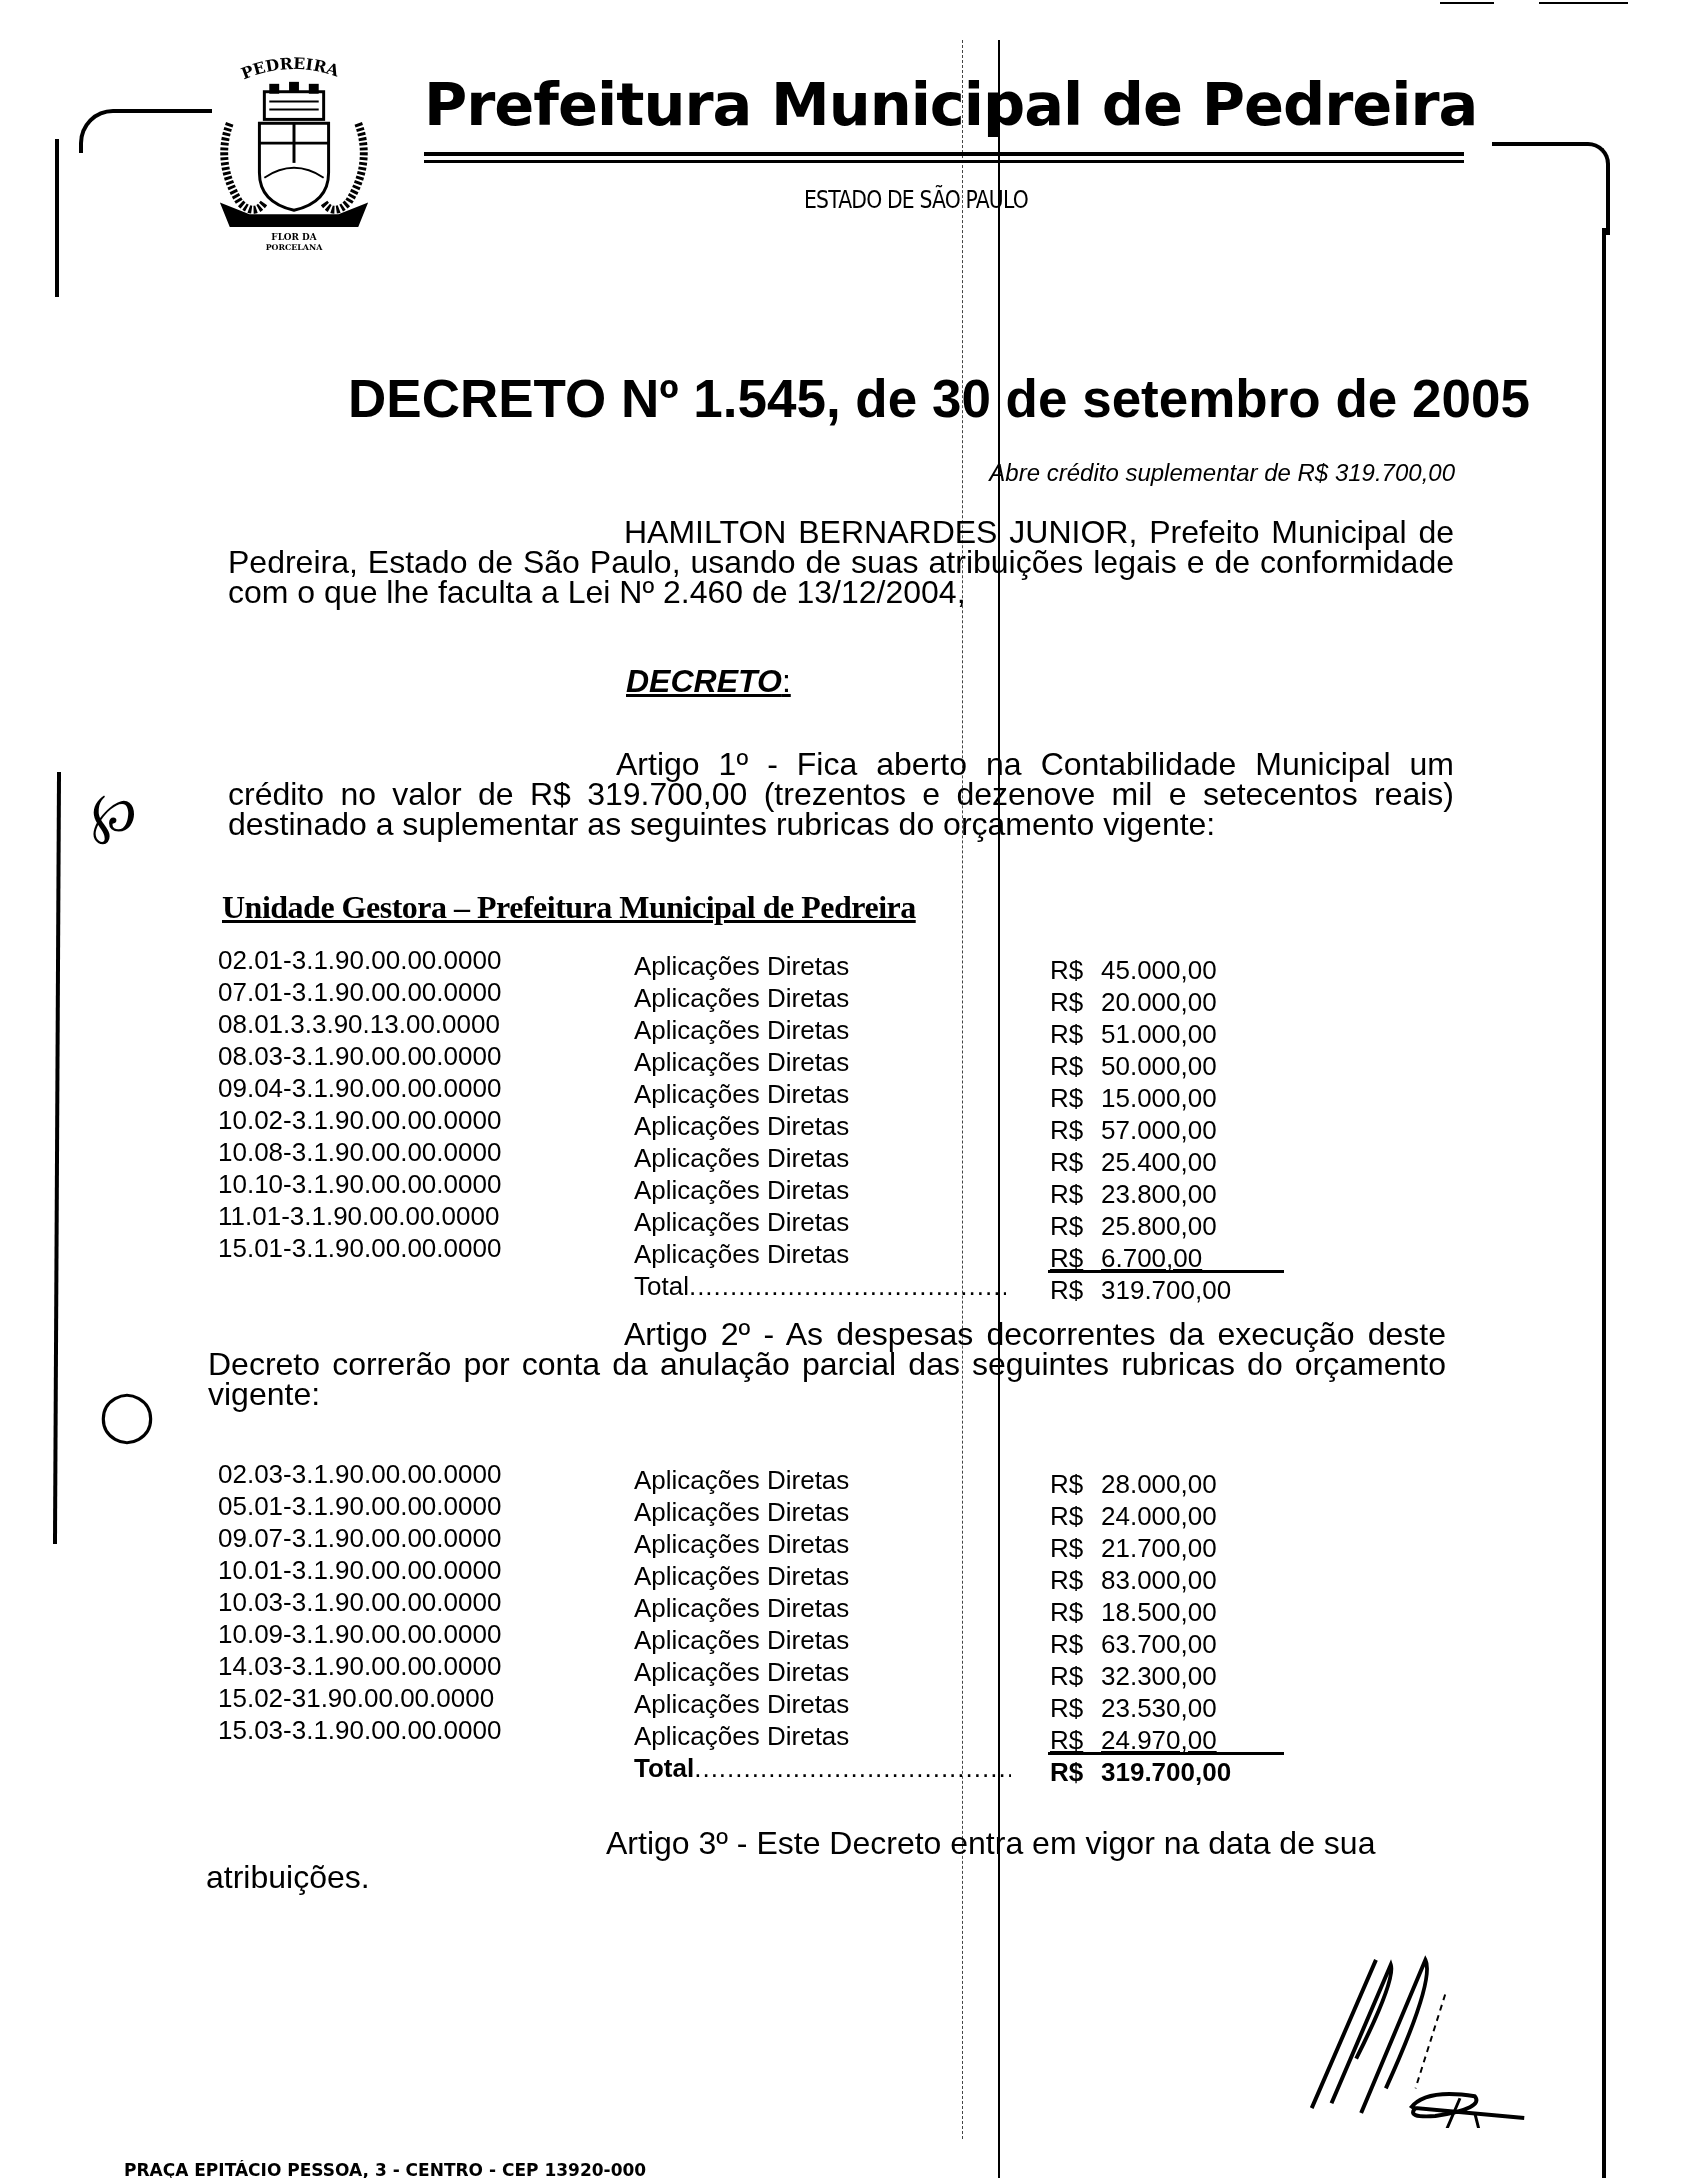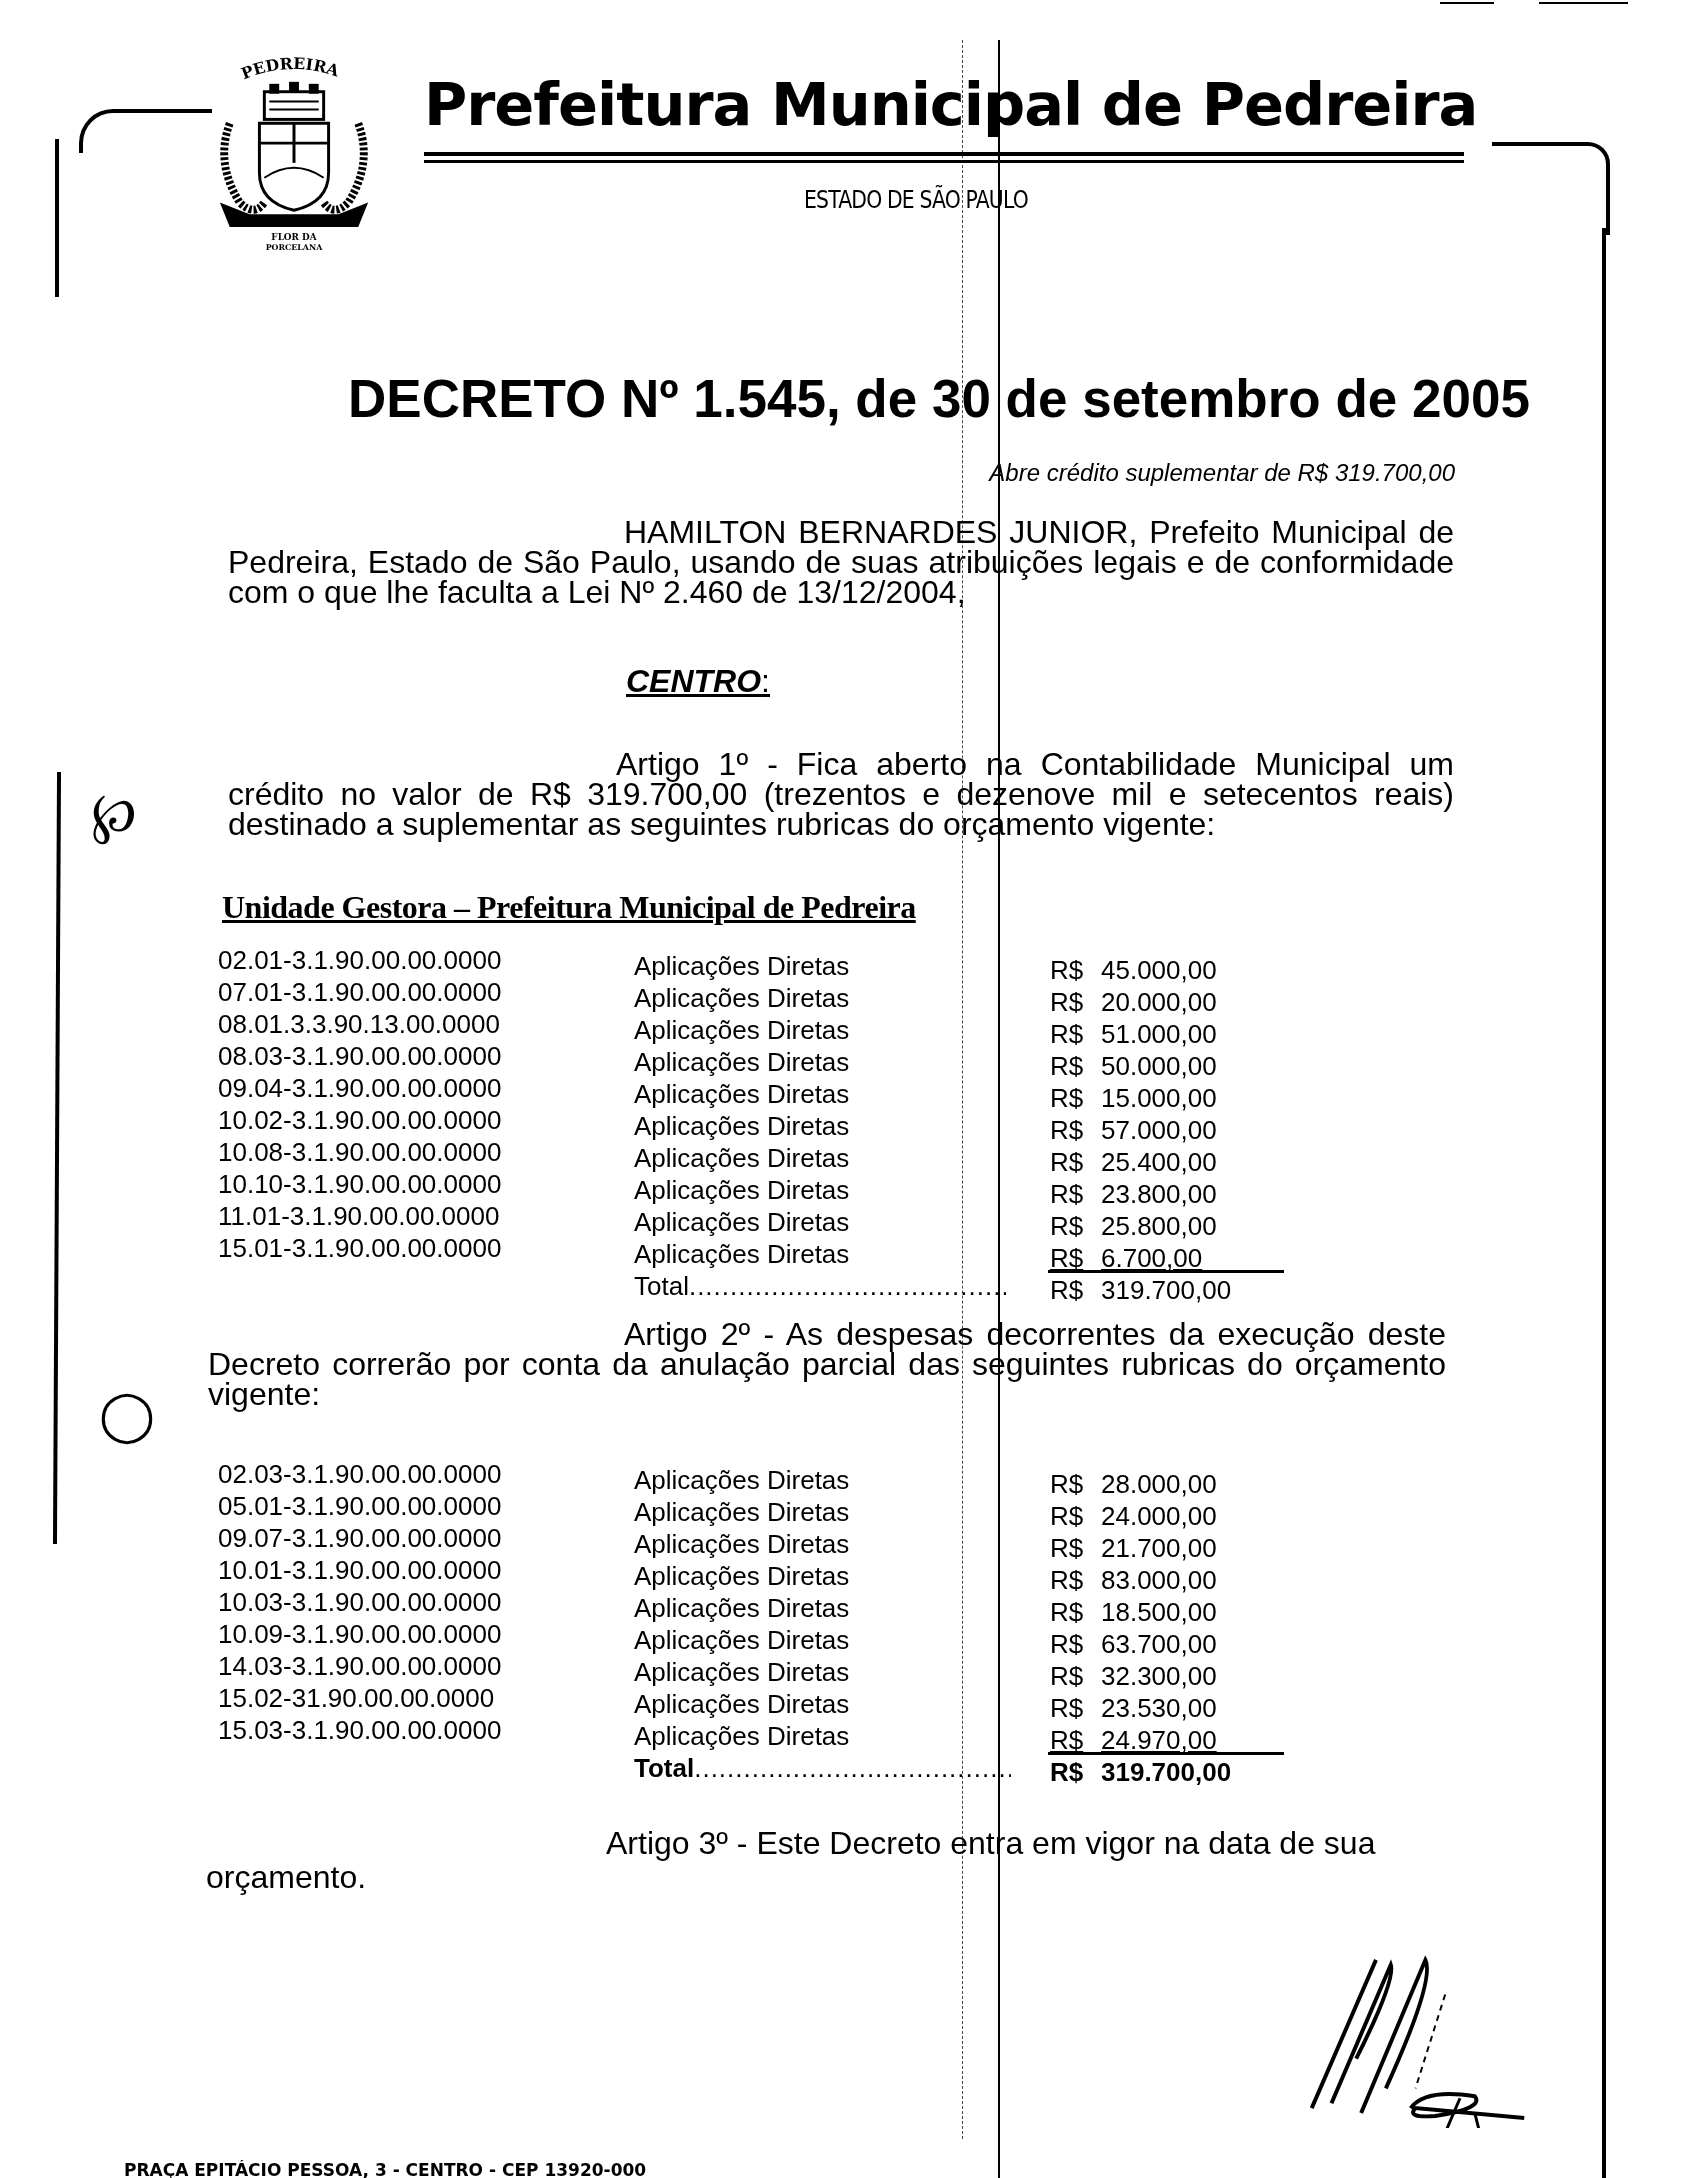--- a/index.html
+++ b/index.html
@@ -102,21 +102,21 @@
 <div class="abs header-sub">ESTADO DE SÃO PAULO</div>
 
 <div class="abs decree-title">DECRETO Nº 1.545, de 30 de setembro de 2005</div>
 <div class="abs subtitle">Abre crédito suplementar de R$ 319.700,00</div>
 
 <div class="abs para p1">
   <span class="indent"></span><span class="bold">HAMILTON BERNARDES JUNIOR</span><span>, Prefeito Municipal de Pedreira, Estado de São Paulo, usando de suas atribuições legais e de conformidade com o que lhe faculta a Lei Nº  2.460 de 13/12/2004,</span>
 </div>
 
 <div class="abs decreta">
-  <span>CENTRO</span><span class="decreta-colon">:</span>
+  <span>DECRETO</span><span class="decreta-colon">:</span>
 </div>
 
 <div class="abs para p2">
   <span class="indent"></span><span class="bold">Artigo 1º</span><span> - Fica aberto na Contabilidade Municipal um crédito no valor de R$ 319.700,00 (trezentos e dezenove mil e setecentos reais) destinado a suplementar as seguintes rubricas do orçamento vigente:</span>
 </div>
 
 <div class="abs margin-mark" style="left:91px;top:772px;">℘</div>
 <div class="abs margin-mark" style="left:99px;top:1386px;font-size:50px;">◯</div>
 
 <div class="abs table-heading">Unidade Gestora – Prefeitura Municipal de Pedreira</div>
@@ -257,21 +257,21 @@
         <span class="c-desc" style="font-weight:bold"><span>Total</span><span class="dots" style="font-weight:normal">..........................................................</span></span>
         <span class="c-cur" style="font-weight:bold">R$</span>
         <span class="c-amt" style="font-weight:bold">319.700,00</span>
       </div>
     </div>
 </div>
 
 <div class="abs art3">
   <span class="bold">Artigo 3º</span><span> -  Este Decreto entra em vigor na data de sua</span>
 </div>
-<div class="abs art3-cont">orçamento.</div>
+<div class="abs art3-cont">atribuições.</div>
 
 <div class="abs signature">
   <svg width="257" height="188" viewBox="0 0 260 190">
     <path d="M25 170 L90 20 M45 165 L105 25 Q110 40 70 120 M75 175 L140 20 Q150 40 100 150" fill="none" stroke="#000" stroke-width="4"></path>
     <path d="M160 55 L130 150" fill="none" stroke="#000" stroke-width="2" stroke-dasharray="6 5"></path>
     <path d="M125 170 Q140 150 190 158 Q200 170 150 178 Q120 180 130 170 L240 180" fill="none" stroke="#000" stroke-width="4"></path>
     <path d="M175 160 L160 195 M190 175 L195 195" stroke="#000" stroke-width="3"></path>
   </svg>
 </div>
 

